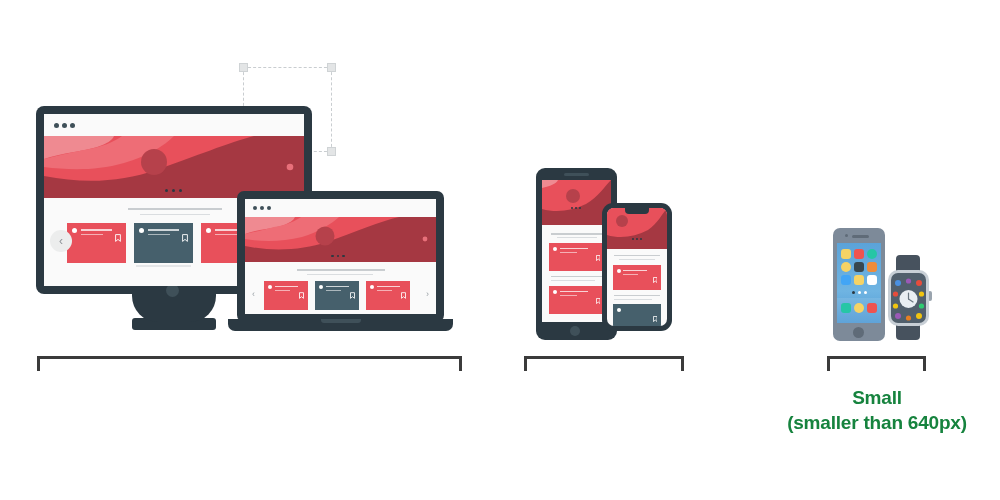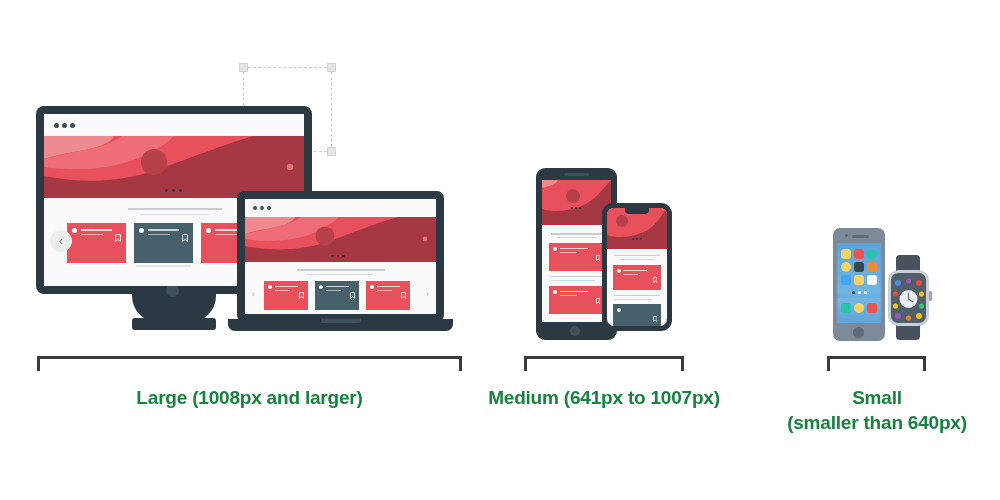--- a/index.html
+++ b/index.html
@@ -390,28 +390,26 @@
         <line x1="17.5" y1="26" x2="22" y2="29" stroke="#6b7780" stroke-width="1.2" stroke-linecap="round"></line>
       </svg>
     </div>
   </div>
 
   <div class="bracket" style="left:37px; top:356px; width:425px; height:16px;">
     <div class="bar"></div>
     <div class="tick l"></div>
     <div class="tick r"></div>
   </div>
-  <div class="caption" style="left:37px; top:385px; width:425px;">Large (1008px and larger)</div>
 
   <div class="bracket" style="left:524px; top:356px; width:160px; height:16px;">
     <div class="bar"></div>
     <div class="tick l"></div>
     <div class="tick r"></div>
   </div>
-  <div class="caption" style="left:474px; top:385px; width:260px;">Medium (641px to 1007px)</div>
 
   <div class="bracket" style="left:827px; top:356px; width:99px; height:16px;">
     <div class="bar"></div>
     <div class="tick l"></div>
     <div class="tick r"></div>
   </div>
   <div class="caption" style="left:746px; top:385px; width:262px;">Small
 (smaller than 640px)</div>
 
 </div>

